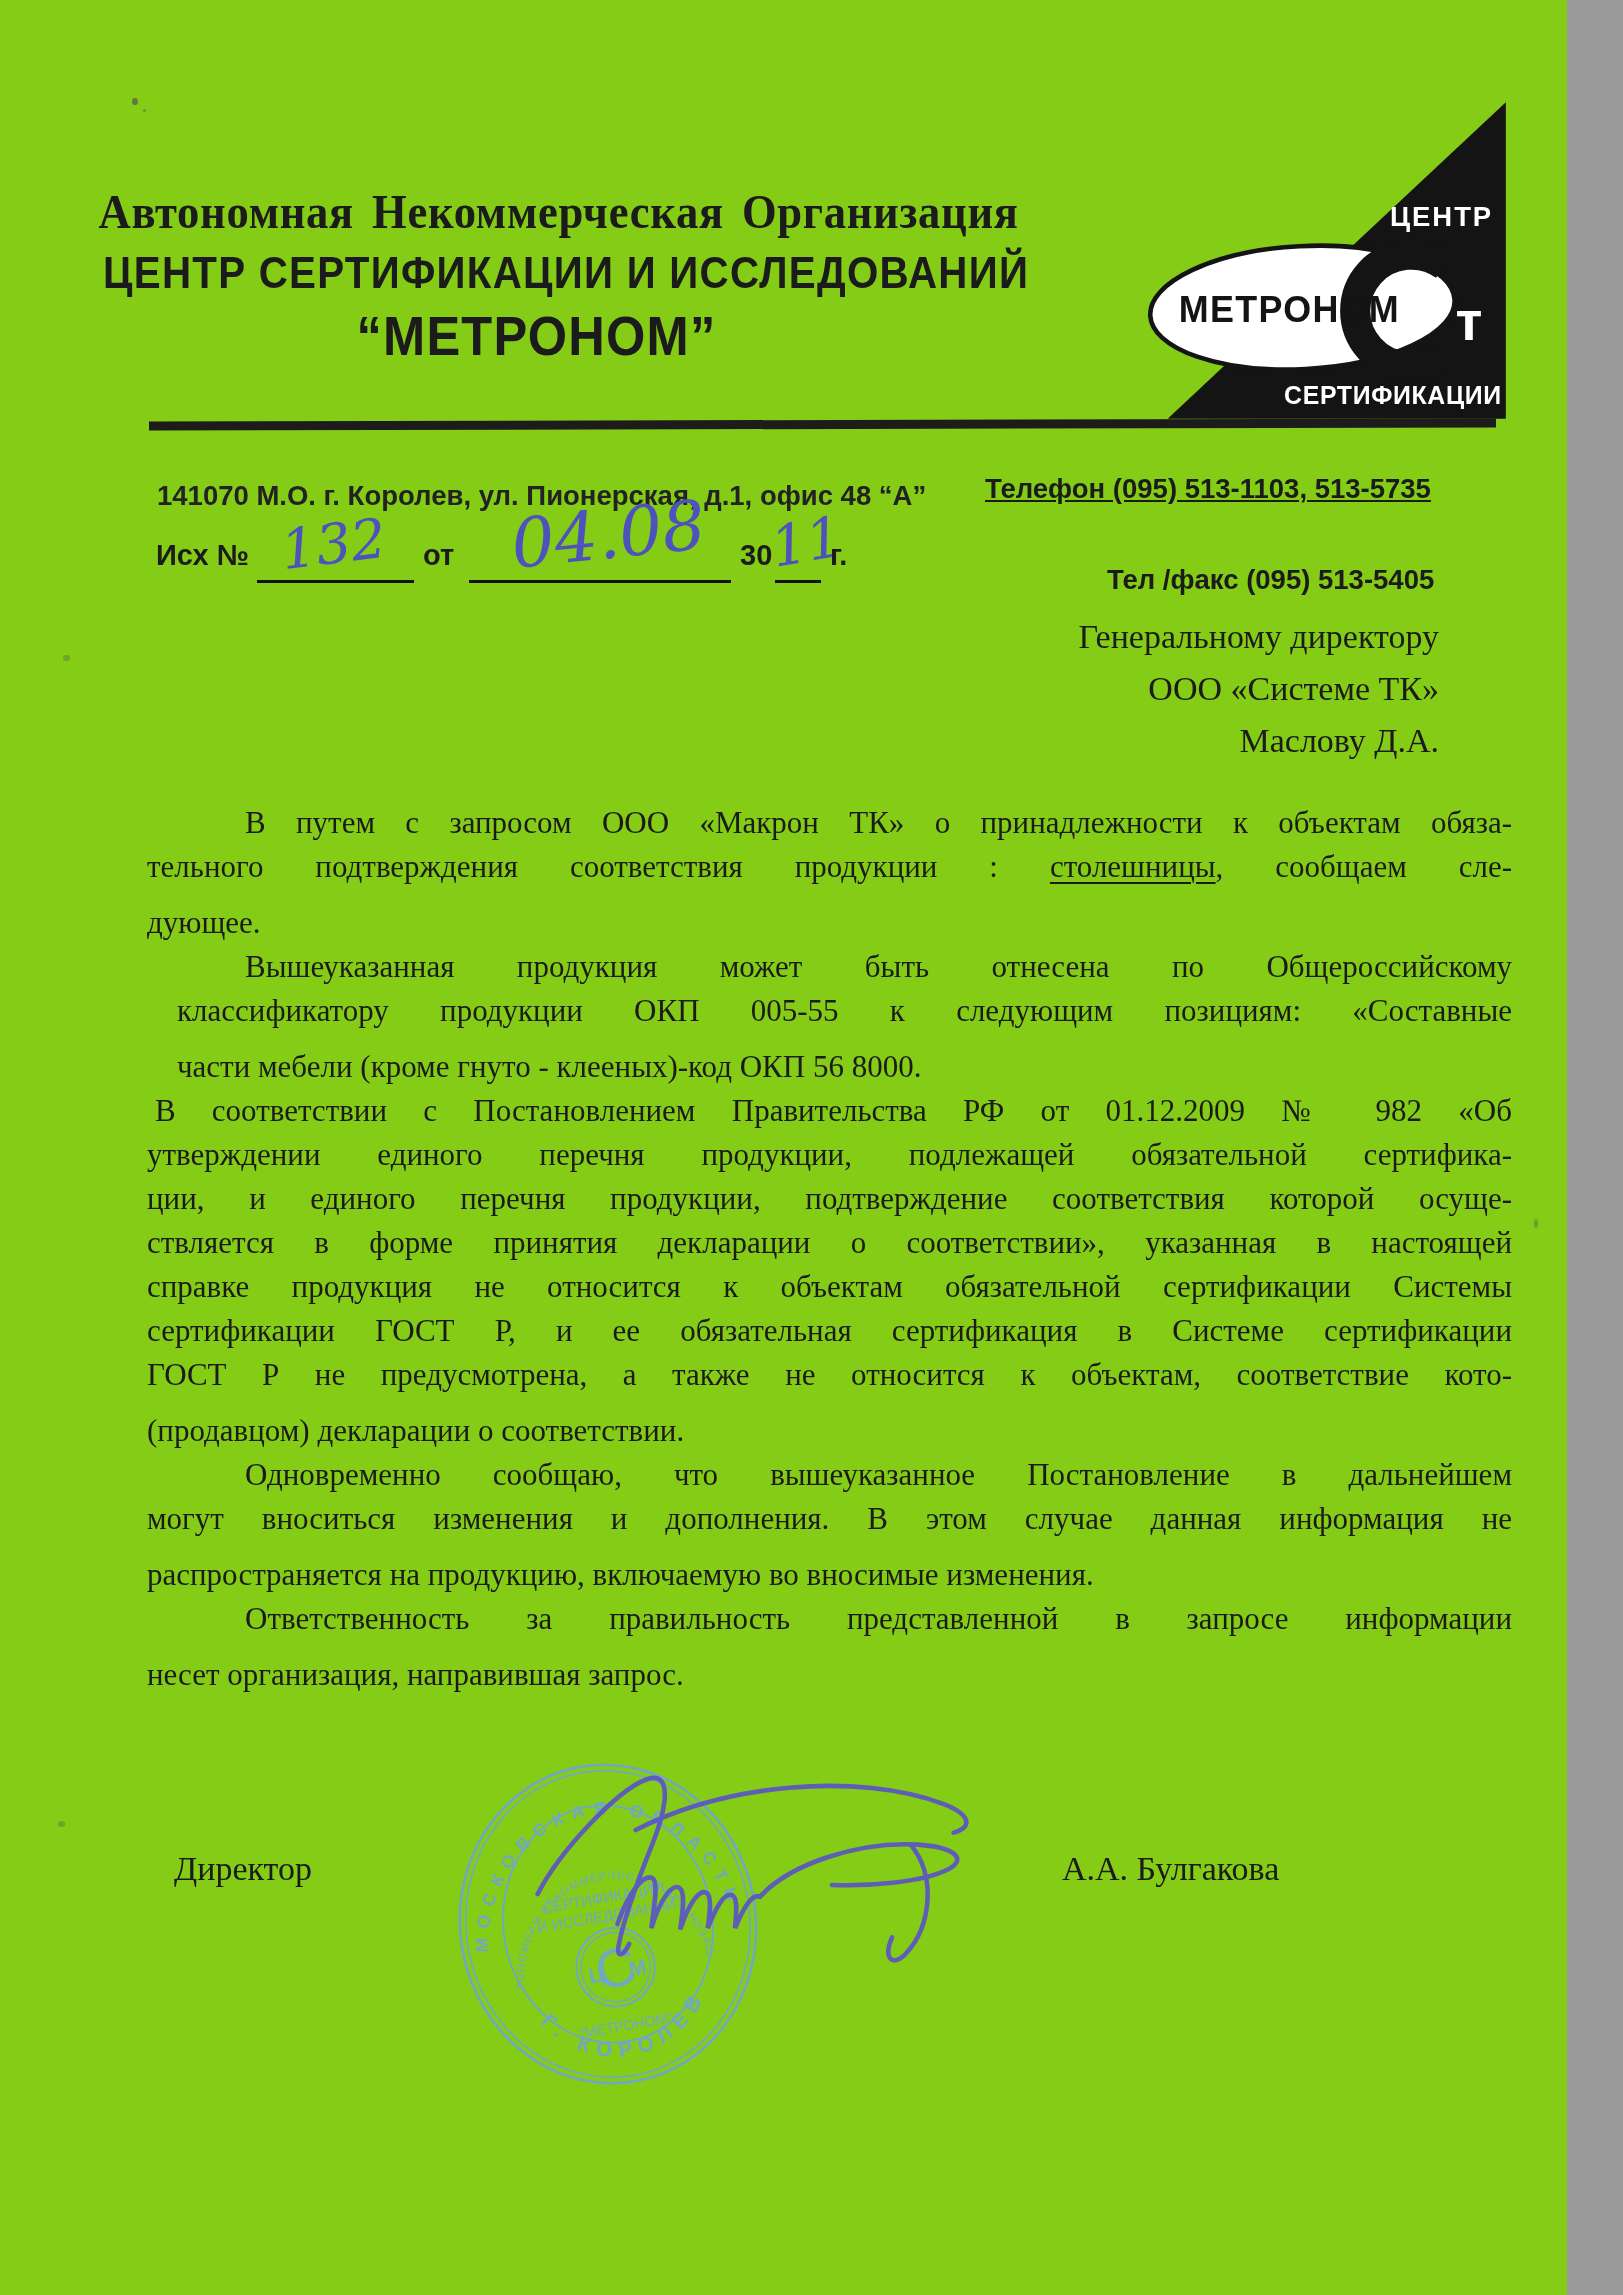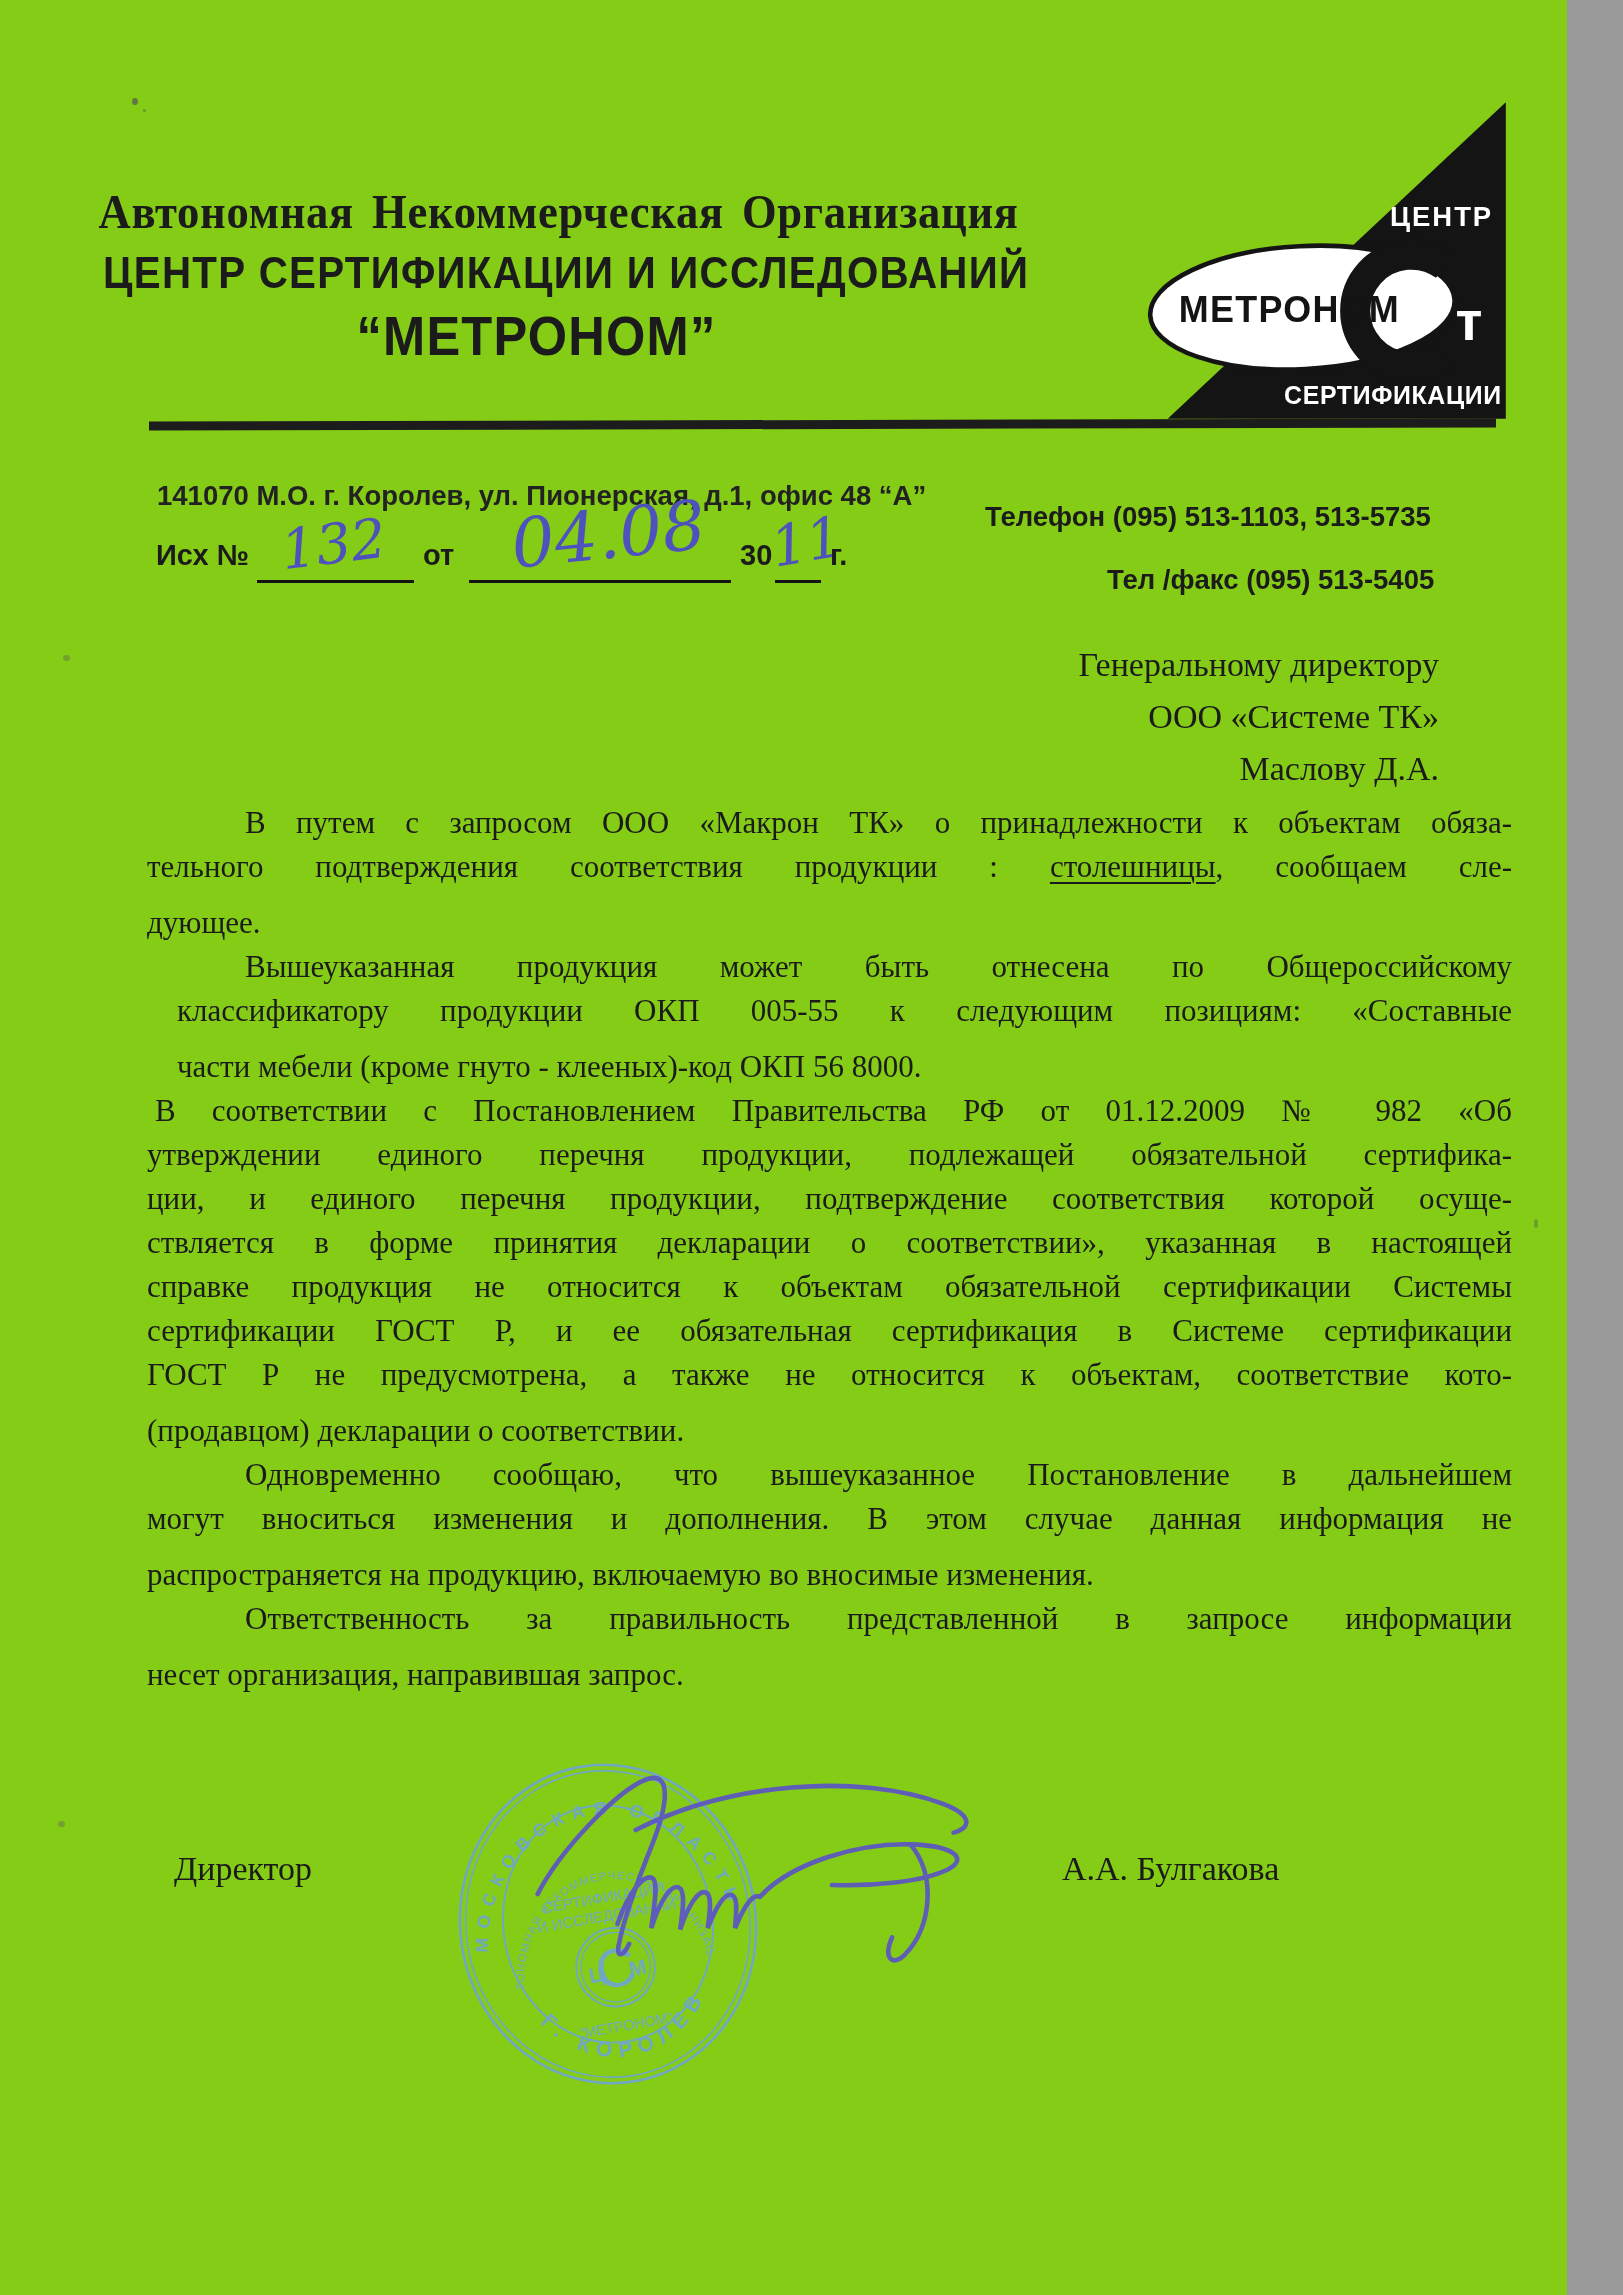--- a/index.html
+++ b/index.html
@@ -14,34 +14,34 @@
   .h2{margin-top:10.5px;font-family:"Liberation Sans",sans-serif;font-weight:bold;font-size:42px;
       letter-spacing:1.3px;transform:scale(.96,1.05);white-space:nowrap;}
   .h3{margin-top:7.9px;font-family:"Liberation Sans",sans-serif;font-weight:bold;font-size:55px;
       letter-spacing:1.3px;transform:scale(.92,1.0);white-space:nowrap;}
 
   .rule{position:absolute;left:149px;top:420px;width:1347px;height:8.5px;background:#1c1c1c;
         transform:rotate(-.12deg);}
 
   .address{position:absolute;left:157px;top:480px;font-family:"Liberation Sans",sans-serif;
            font-weight:bold;font-size:27.5px;color:#222;white-space:nowrap;}
-  .phone1{position:absolute;left:985px;top:501px;font-family:"Liberation Sans",sans-serif;
-          font-weight:bold;font-size:27.5px;white-space:nowrap;}
+  .phone1{position:absolute;left:985px;top:473px;font-family:"Liberation Sans",sans-serif;
+          font-weight:bold;font-size:27.5px;white-space:nowrap;text-decoration:underline;}
   .phone2{position:absolute;left:1107px;top:564px;font-family:"Liberation Sans",sans-serif;
           font-weight:bold;font-size:27.5px;white-space:nowrap;}
 
   .ref-label{position:absolute;font-family:"Liberation Sans",sans-serif;font-weight:bold;
              font-size:29px;white-space:nowrap;}
   .refline{position:absolute;border-bottom:3.3px solid #141414;}
   .hand{position:absolute;font-family:"DejaVu Serif",serif;font-style:italic;color:#4d52bd;
         white-space:nowrap;}
 
   
   .recipient{position:absolute;right:128px;top:611px;text-align:right;font-size:34px;
-             line-height:52px;white-space:nowrap;margin-top:28px;}
+             line-height:52px;white-space:nowrap;}
 
   
   .body-text{position:absolute;left:147px;top:801px;width:1365px;font-size:31px;line-height:44px;}
   .bline{text-align:justify;text-align-last:justify;white-space:normal;}
   .bline.last{text-align-last:left;margin-top:12px;}
   .bline.indent{padding-left:98px;}
   .bline.sm{padding-left:30px;}
   .bline.xs{padding-left:7.9px;}
   .uline{text-decoration:underline;text-decoration-thickness:2px;text-underline-offset:4.6px;}
 

